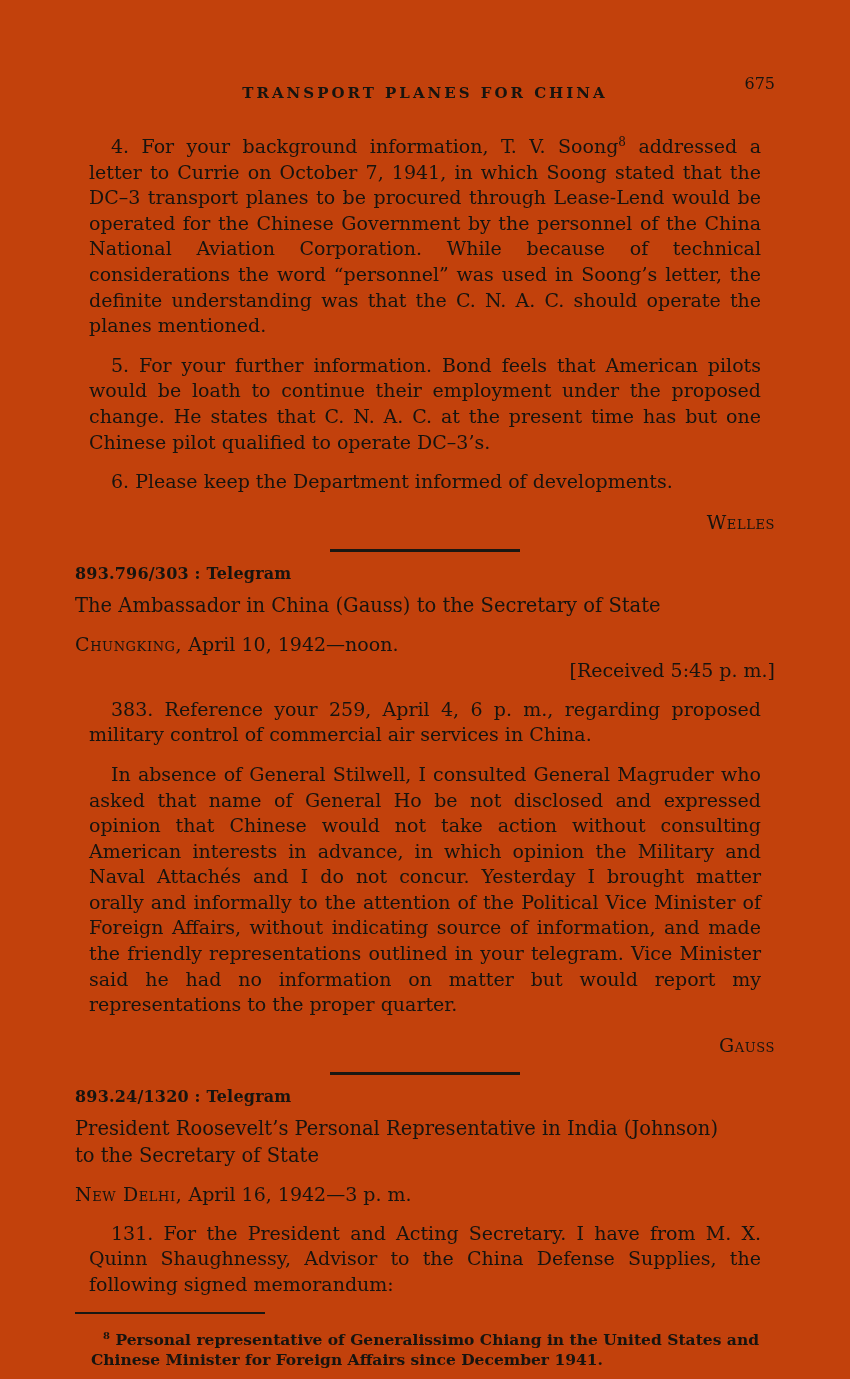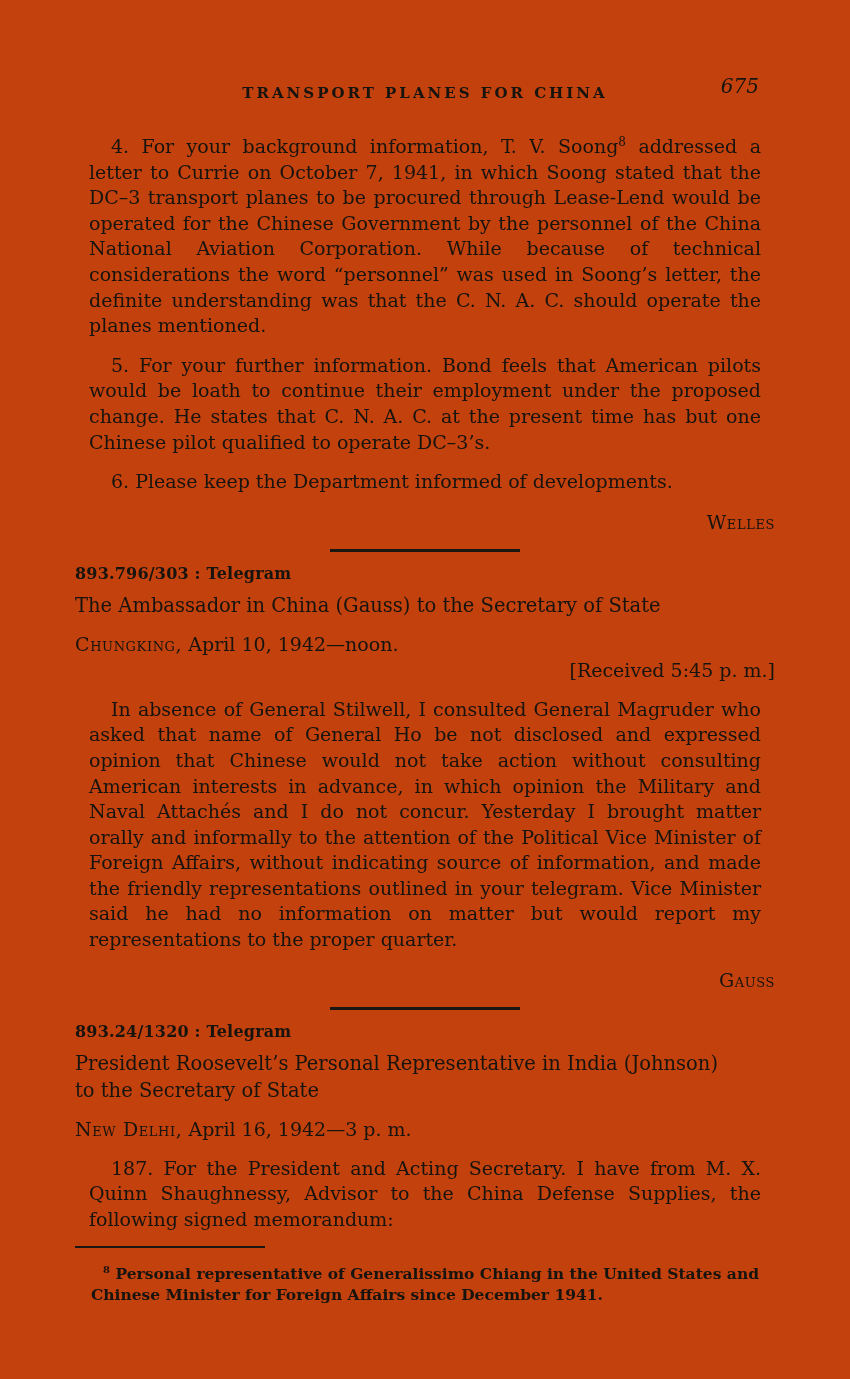--- a/index.html
+++ b/index.html
@@ -30,24 +30,23 @@
     left: 50%;
     top: 4px;
     transform: translateX(-50%);
     font-size: 15px;
     font-weight: bold;
     letter-spacing: 3px;
     white-space: nowrap;
   }
   .page-number {
     position: absolute;
-    right: 16px;
+    right: 0;
     top: -6px;
-    font-size: 20px;
-    font-style: italic;
+    font-size: 16px;
   }
   
   p.body {
     margin: 14px;
     font-size: 19px;
     line-height: 25.6px;
     text-align: justify;
     text-indent: 22px;
   }
   sup.fn-ref {
@@ -127,26 +126,27 @@
   <p class="body">5. For your further information.  Bond feels that American pilots would be loath to continue their employment under the proposed change.  He states that C. N. A. C. at the present time has but one Chinese pilot qualified to operate DC–3’s.</p>
   <p class="body">6. Please keep the Department informed of developments.</p>
   <p class="signature"><span class="sc">Welles</span></p>
 
   <div class="doc-divider"></div>
 
   <p class="telegram-ref">893.796/303 : Telegram</p>
   <p class="doc-heading">The Ambassador in China (Gauss) to the Secretary of State</p>
   <p class="dateline"><span class="sc">Chungking,</span><span> April 10, 1942—noon.</span></p>
   <p class="received">[Received 5:45 p. m.]</p>
+  <p class="body">383.  Reference your 259, April 4, 6 p. m., regarding proposed military control of commercial air services in China.</p>
   <p class="body">In absence of General Stilwell, I consulted General Magruder who asked that name of General Ho be not disclosed and expressed opinion that Chinese would not take action without consulting American interests in advance, in which opinion the Military and Naval Attachés and I do not concur.  Yesterday I brought matter orally and informally to the attention of the Political Vice Minister of Foreign Affairs, without indicating source of information, and made the friendly representations outlined in your telegram.  Vice Minister said he had no information on matter but would report my representations to the proper quarter.</p>
   <p class="signature"><span class="sc">Gauss</span></p>
 
   <div class="doc-divider"></div>
 
   <p class="telegram-ref">893.24/1320 : Telegram</p>
   <p class="doc-heading"><span>President Roosevelt’s Personal Representative in India (Johnson)</span><br><span>to the Secretary of State</span></p>
   <p class="dateline"><span class="sc">New Delhi,</span><span> April 16, 1942—3 p. m.</span></p>
-  <p class="body">187.  For the President and Acting Secretary.  I have from M. X. Quinn Shaughnessy, Advisor to the China Defense Supplies, the following signed memorandum:</p>
+  <p class="body">131.  For the President and Acting Secretary.  I have from M. X. Quinn Shaughnessy, Advisor to the China Defense Supplies, the following signed memorandum:</p>
 
   <div class="footnote-rule"></div>
   <p class="footnote"><sup>8</sup><span> Personal representative of Generalissimo Chiang in the United States and Chinese Minister for Foreign Affairs since December 1941.</span></p>
 
 </div>
 
 </body></html>

